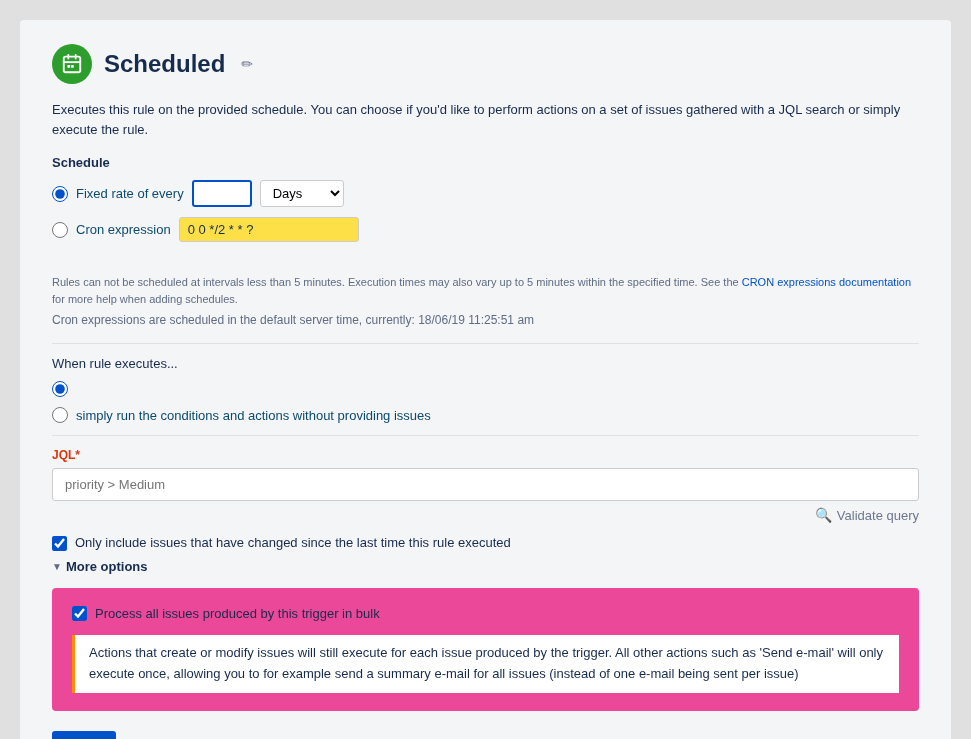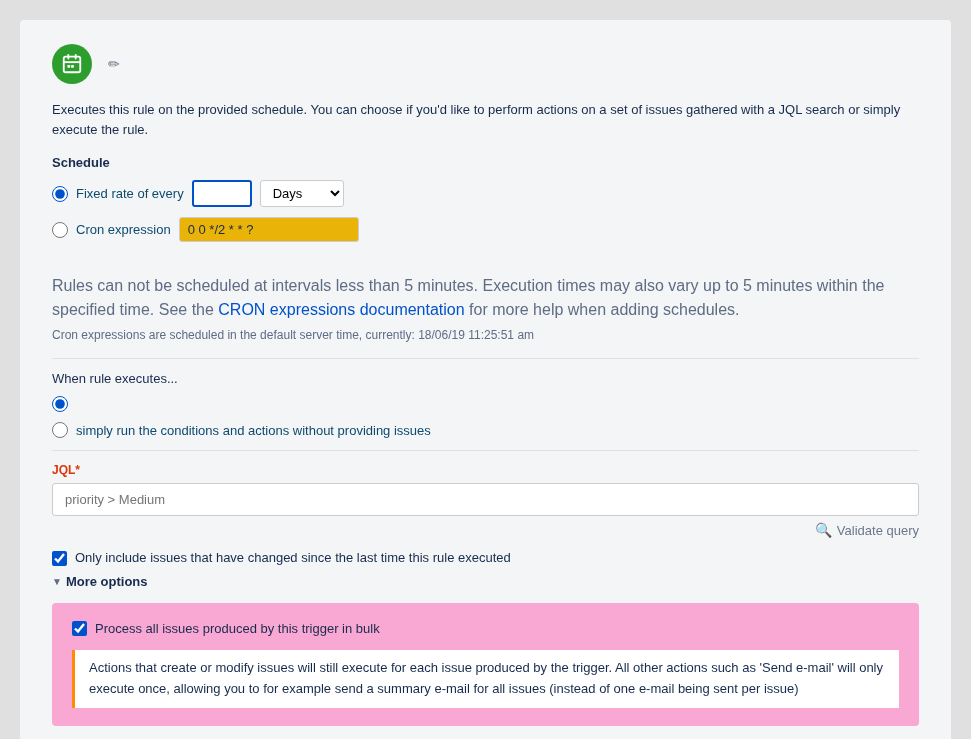--- a/index.html
+++ b/index.html
@@ -95,25 +95,25 @@
       font-size: 13px;
       background: white;
       cursor: pointer;
     }
     .cron-input {
       border: 1px solid #ccc;
       border-radius: 3px;
       padding: 4px 8px;
       font-size: 13px;
       width: 180px;
-      background: #eab308;
+      background: #fde047;
       color: #172b4d;
     }
     .help-text {
-      font-size: 16px;
+      font-size: 11px;
       color: #5e6c84;
       margin-bottom: 6px;
       line-height: 1.5;
       margin-top: 32px;
     }
     .help-text a {
       color: #0052cc;
       text-decoration: none;
     }
     .server-time {
@@ -187,21 +187,21 @@
       font-weight: 700;
       color: #172b4d;
       cursor: pointer;
       margin-bottom: 14px;
     }
     .more-options-chevron {
       font-size: 10px;
       color: #5e6c84;
     }
     .expanded-panel {
-      background: #f9a8d4;
+      background: #ec4899;
       border-radius: 4px;
       padding: 18px 20px;
       margin-bottom: 20px;
     }
     .bulk-checkbox-row {
       display: flex;
       align-items: center;
       gap: 8px;
       margin-bottom: 14px;
     }
@@ -266,20 +266,21 @@
     <div class="header-icon">
       <svg viewBox="0 0 24 24" xmlns="http://www.w3.org/2000/svg">
         <rect x="3" y="4" width="18" height="17" rx="2" ry="2" fill="none" stroke="white" stroke-width="2"></rect>
         <line x1="16" y1="2" x2="16" y2="6" stroke="white" stroke-width="2" stroke-linecap="round"></line>
         <line x1="8" y1="2" x2="8" y2="6" stroke="white" stroke-width="2" stroke-linecap="round"></line>
         <line x1="3" y1="10" x2="21" y2="10" stroke="white" stroke-width="2"></line>
         <rect x="7" y="13" width="3" height="3" rx="0.5" fill="white"></rect>
         <rect x="11" y="13" width="3" height="3" rx="0.5" fill="white"></rect>
       </svg>
     </div>
+    <span class="header-title">Scheduled</span>
     <span class="edit-icon">✏</span>
   </div>
 
   
   <p class="description">Executes this rule on the provided schedule. You can choose if you'd like to perform actions on a set of issues gathered with a JQL search or simply execute the rule.</p>
 
   
   <div class="section-label">Schedule</div>
 
   

